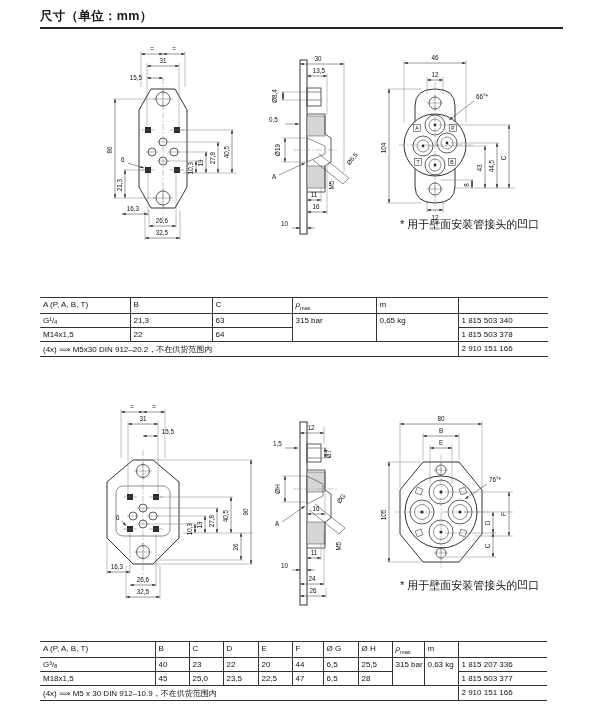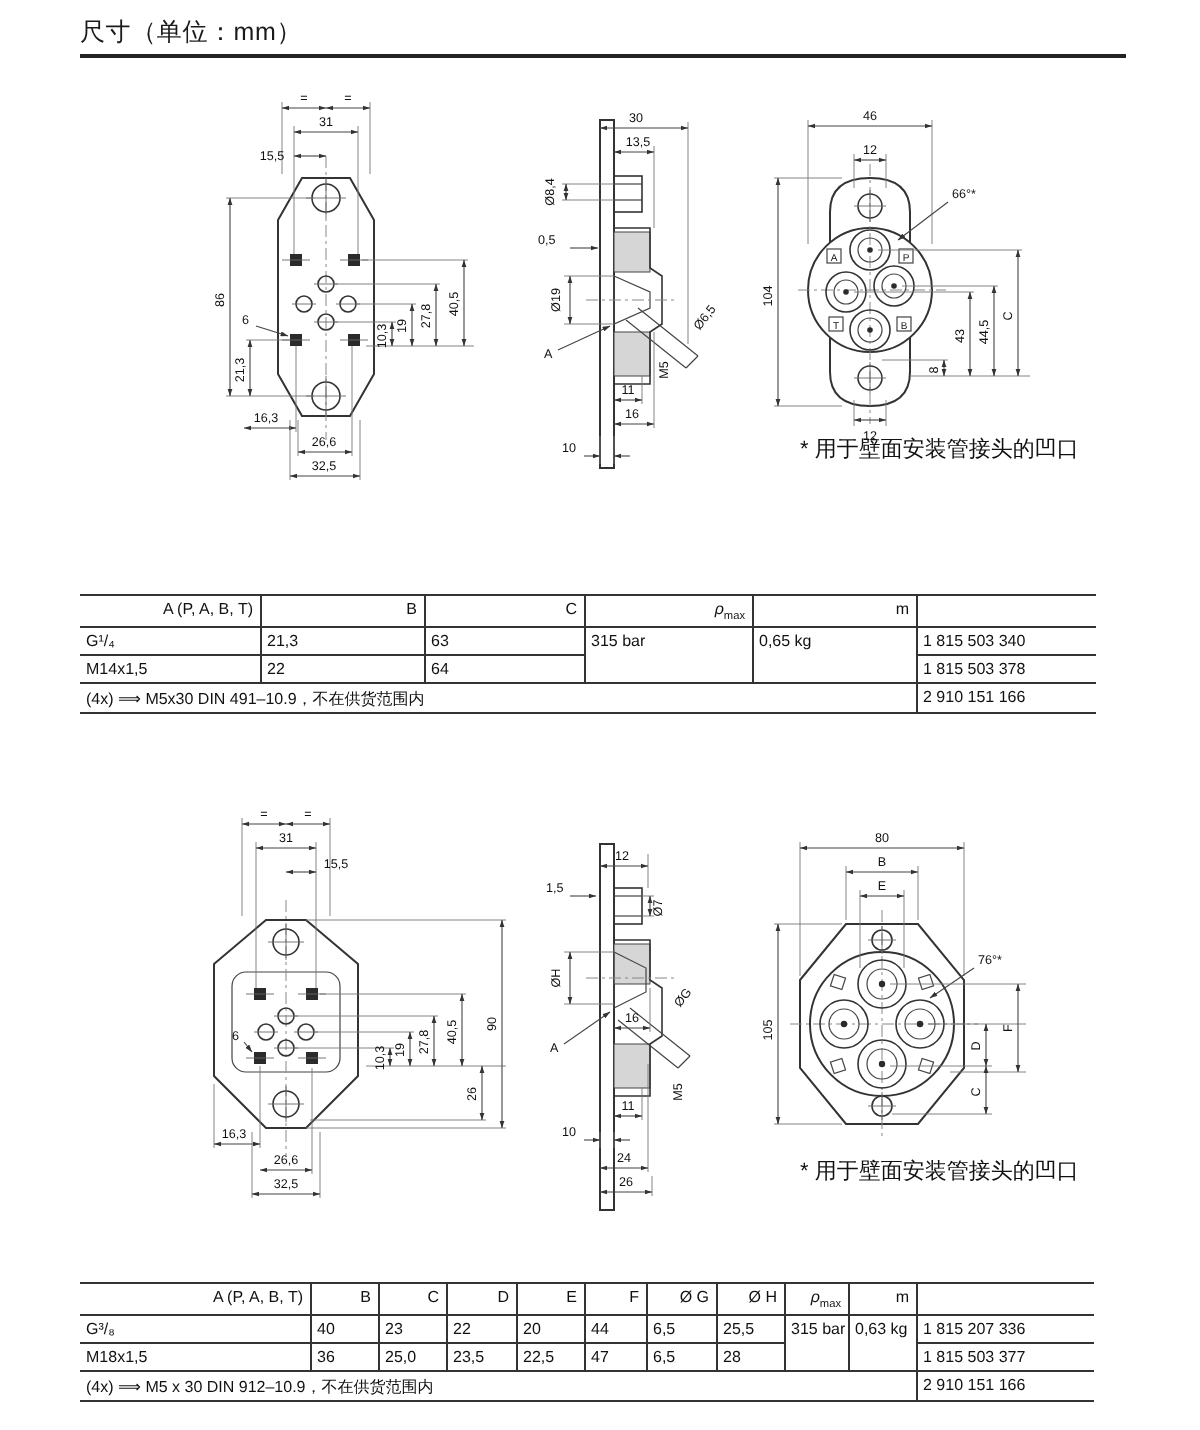--- a/index.html
+++ b/index.html
@@ -1,18 +1,18 @@
 <!DOCTYPE html>
 <html><head>
 <meta charset="utf-8">
 <style>
   html,body{margin:0;padding:0;background:#fff;}
   .page{position:relative;width:600px;height:715px;background:#fff;overflow:hidden;
         font-family:"Liberation Sans","DejaVu Sans",sans-serif;color:#1a1a1a;}
-  .title{position:absolute;left:40px;top:8px;font-size:12.5px;font-weight:normal;letter-spacing:.3px;}
+  .title{position:absolute;left:40px;top:8px;font-size:12.5px;font-weight:bold;letter-spacing:.3px;}
   .rule{position:absolute;left:40px;top:27px;width:523px;height:2px;background:#222;}
   .fig{position:absolute;}
   .note{position:absolute;font-size:11px;color:#111;margin-left:22px;}
   
   svg text{font-family:"Liberation Sans","DejaVu Sans",sans-serif;font-size:6.3px;fill:#111;}
   svg text.dl{text-anchor:middle;}
   svg text.dls{text-anchor:start;}
   svg text.pl{font-size:5px;text-anchor:middle;}
   .ol{fill:none;stroke:#333;stroke-width:1;}
   .olw{fill:#fff;stroke:#333;stroke-width:1;}
@@ -25,21 +25,21 @@
   .dim{stroke:#444;stroke-width:.55;fill:none;}
   .ext{stroke:#777;stroke-width:.45;fill:none;}
   
   table.spec{position:absolute;left:40px;border-collapse:collapse;table-layout:fixed;
              font-size:8px;color:#111;border-top:1px solid #333;border-bottom:1px solid #333;}
   table.spec th,table.spec td{font-weight:normal;text-align:left;padding:2px 3px 1px 3px;
              white-space:nowrap;overflow:hidden;vertical-align:top;}
   table.spec thead tr{border-bottom:1.5px solid #333;}
   table.spec tbody tr{border-top:1px solid #333;}
   table.spec th + th, table.spec td + td{border-left:1px solid #333;}
-  table.spec thead th{height:12px;text-align:right;}
+  table.spec thead th{height:12px;}
   table.spec tbody td{height:10px;margin-top:48px;}
   #table1{top:297px;width:508px;}
   #table2{top:641px;width:507px;}
   sub,sup{font-size:70%;}
 </style>
 </head>
 <body>
 
 <div class="page">
 
@@ -284,21 +284,21 @@
         <td rowspan="2">0,65 kg</td>
         <td>1 815 503 340</td>
       </tr>
       <tr>
         <td>M14x1,5</td>
         <td>22</td>
         <td>64</td>
         <td>1 815 503 378</td>
       </tr>
       <tr>
-        <td colspan="5">(4x) ⟹ M5x30 DIN 491–10.9，不在供货范围内</td>
+        <td colspan="5">(4x) ⟹ M5x30 DIN 912–20.2，不在供货范围内</td>
         <td>2 910 151 166</td>
       </tr>
     </tbody>
   </table>
 
   <svg class="fig" style="left:95px;top:400px" width="165" height="215" viewBox="0 0 165 215">
     <g>
       <path class="ol" d="M12,82 L38,60 L58,60 L84,82 L84,138 L58,164 L38,164 L12,138 Z"></path>
       <rect class="tl" x="21" y="86" width="54" height="50" rx="7"></rect>
       <line class="cl" x1="48" y1="50" x2="48" y2="178"></line>
@@ -537,21 +537,21 @@
         <td>20</td>
         <td>44</td>
         <td>6,5</td>
         <td>25,5</td>
         <td rowspan="2">315 bar</td>
         <td rowspan="2">0,63 kg</td>
         <td>1 815 207 336</td>
       </tr>
       <tr>
         <td>M18x1,5</td>
-        <td>36</td>
+        <td>45</td>
         <td>25,0</td>
         <td>23,5</td>
         <td>22,5</td>
         <td>47</td>
         <td>6,5</td>
         <td>28</td>
         <td>1 815 503 377</td>
       </tr>
       <tr>
         <td colspan="10">(4x) ⟹ M5 x 30 DIN 912–10.9，不在供货范围内</td>

